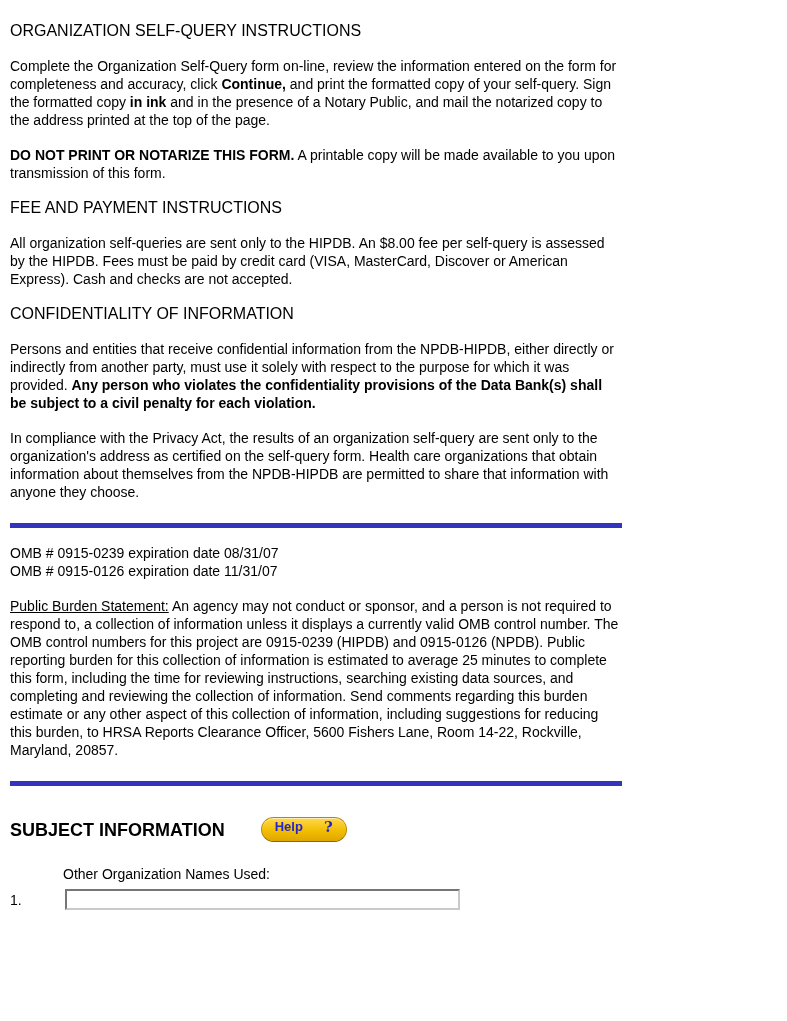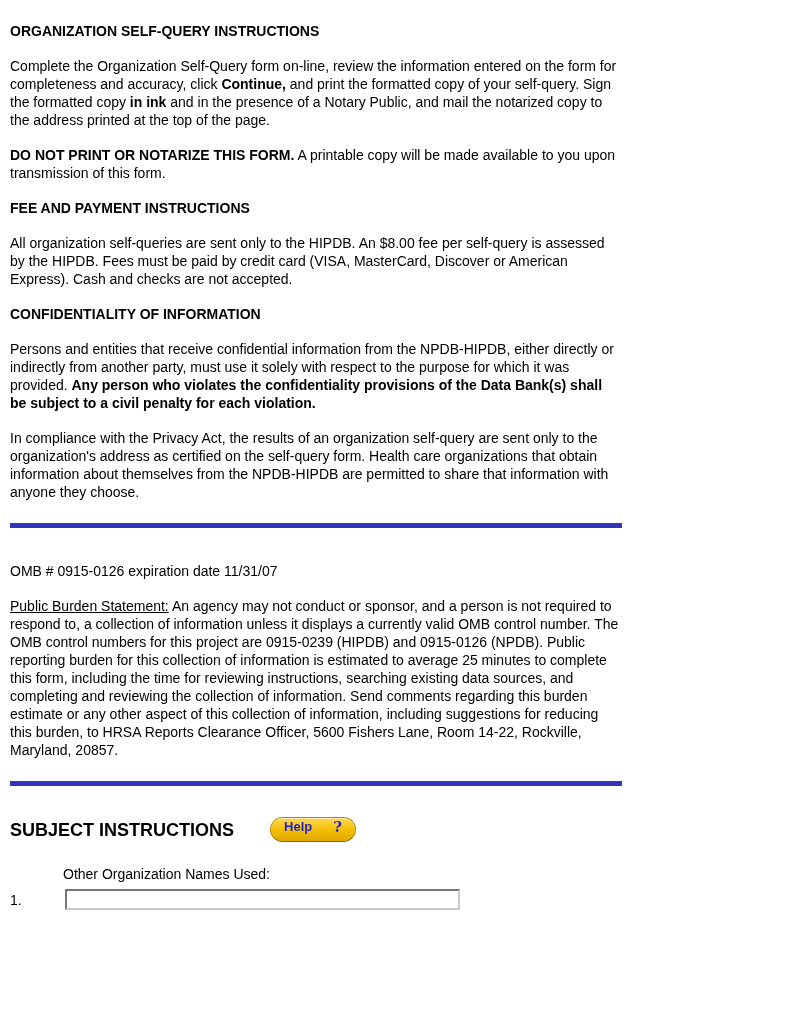--- a/index.html
+++ b/index.html
@@ -13,22 +13,22 @@
     font-family: "Liberation Sans", sans-serif;
     font-size: 14px;
     line-height: 18px;
     color: #000000;
   }
   .doc {
     padding: 22px 0 20px 10px;
     width: 612px;
   }
   .sec-heading {
-    font-size: 14px;
-    font-weight: bold;
+    font-size: 16px;
+    font-weight: normal;
     margin: 0 0 17px 0;
   }
   .para {
     margin: 0 0 17px 0;
   }
   .para b { font-weight: bold; }
   .u-label { text-decoration: underline; }
   .blue-rule {
     height: 5px;
     background: #3333BB;
@@ -124,28 +124,28 @@
   <p class="para">All organization self-queries are sent only to the HIPDB.  An $8.00 fee per self-query is assessed by the HIPDB. Fees must be paid by credit card (VISA, MasterCard, Discover or American Express). Cash and checks are not accepted.</p>
 
   <div class="sec-heading">CONFIDENTIALITY OF INFORMATION</div>
 
   <p class="para"><span>Persons and entities that receive confidential information from the NPDB-HIPDB, either directly or indirectly from another party, must use it solely with respect to the purpose for which it was provided. </span><b>Any person who violates the confidentiality provisions of the Data Bank(s) shall be subject to a civil penalty for each violation.</b></p>
 
   <p class="para">In compliance with the Privacy Act, the results of an organization self-query are sent only to the organization's address as certified on the self-query form. Health care organizations that obtain information about themselves from the NPDB-HIPDB are permitted to share that information with anyone they choose.</p>
 
   <div class="blue-rule"></div>
 
-  <p class="omb"><br><span>OMB # 0915-0126 expiration date 11/31/07</span></p>
+  <p class="omb"><span>OMB # 0915-0239 expiration date 08/31/07</span><br><span>OMB # 0915-0126 expiration date 11/31/07</span></p>
 
   <p class="para"><span class="u-label">Public Burden Statement:</span><span> An agency may not conduct or sponsor, and a person is not required to respond to, a collection of information unless it displays a currently valid OMB control number. The OMB control numbers for this project are 0915-0239 (HIPDB) and 0915-0126 (NPDB). Public reporting burden for this collection of information is estimated to average 25 minutes to complete this form, including the time for reviewing instructions, searching existing data sources, and completing and reviewing the collection of information. Send comments regarding this burden estimate or any other aspect of this collection of information, including suggestions for reducing this burden, to HRSA Reports Clearance Officer, 5600 Fishers Lane, Room 14-22, Rockville, Maryland, 20857.</span></p>
 
   <div class="blue-rule second"></div>
 
   <div class="subject-header">
-    <span class="subject-title">SUBJECT INSTRUCTIONS</span>
+    <span class="subject-title">SUBJECT INFORMATION</span>
     <span class="help-btn">
       <span class="help-label">Help</span>
       <span class="help-q">?</span>
     </span>
   </div>
 
   <div class="form-area">
 
     <div class="other-label">Other Organization Names Used:</div>
 

